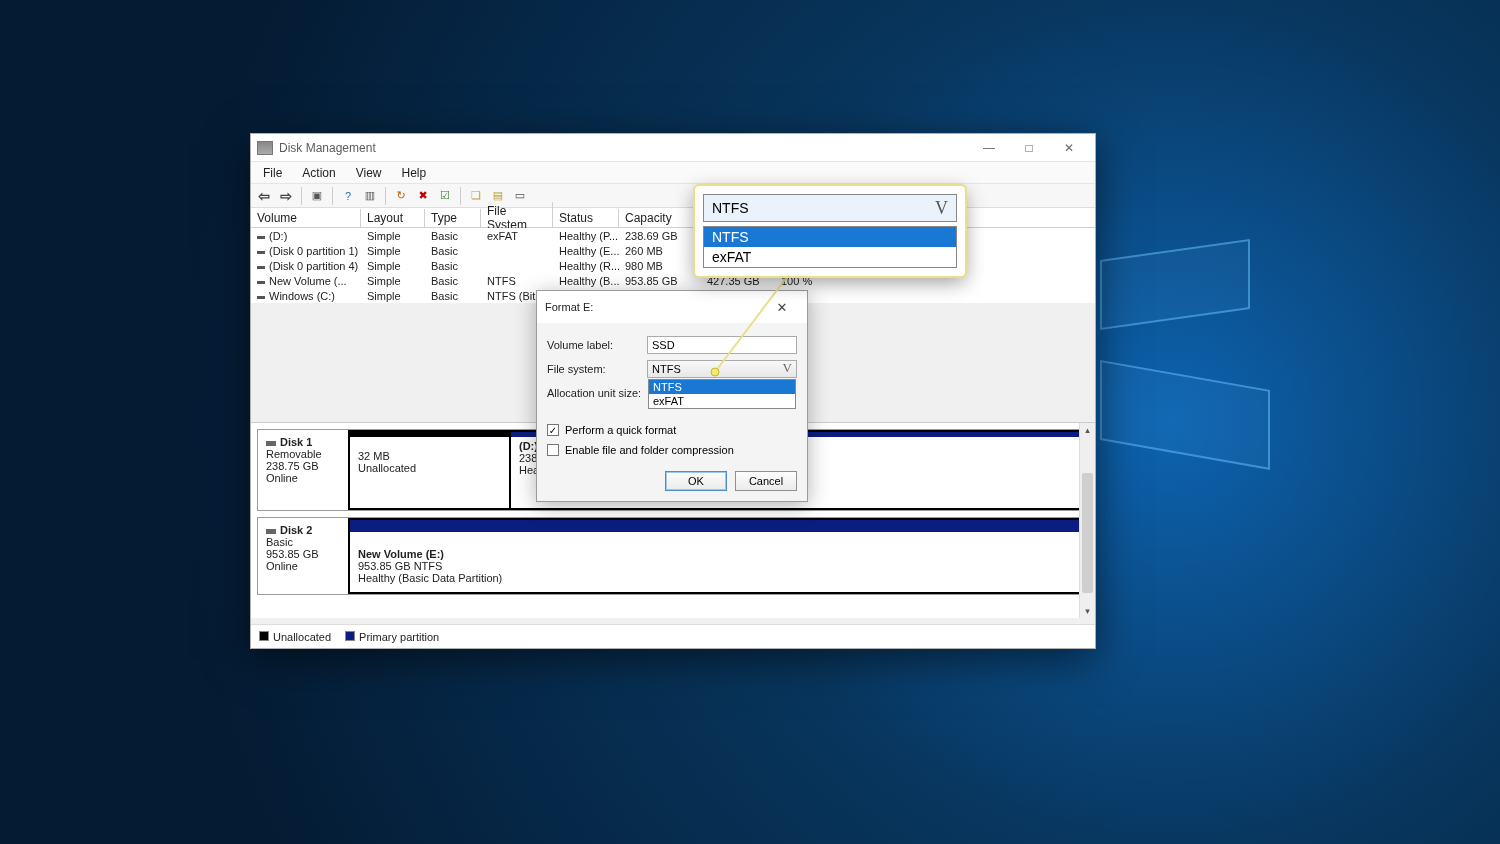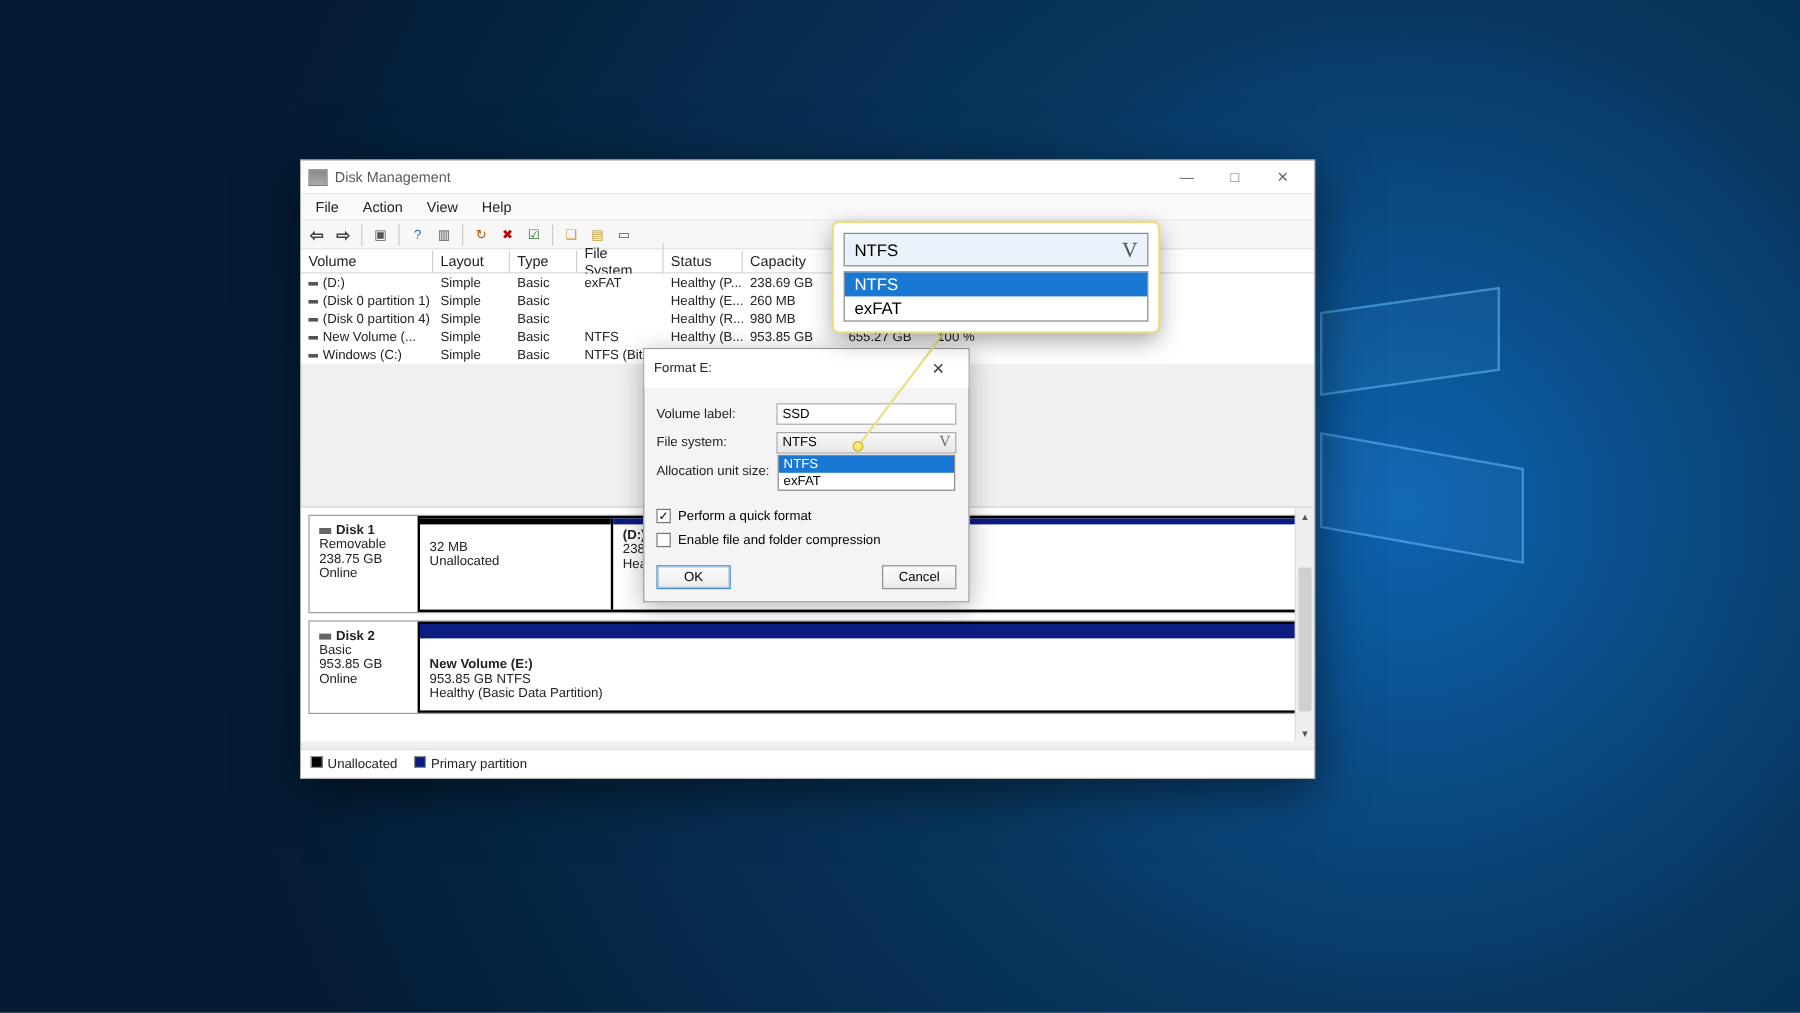--- a/index.html
+++ b/index.html
@@ -72,21 +72,21 @@
   #dlg .frow{display:flex; align-items:center; height:24px;}
   #dlg .flab{width:100px; color:#222;}
   #dlg .fin{flex:1; height:18px; border:1px solid #aaa; background:#fff; padding:0 4px; display:flex; align-items:center;}
   #dlg .fsel{flex:1; height:18px; border:1px solid #aaa; background:linear-gradient(#f8f8f8,#e8e8e8); display:flex; align-items:center; position:relative; padding:0 4px;}
   #dlg .fsel .chev{position:absolute; right:4px; top:-1px; font-size:13px; color:#6a6a6a; font-family:serif;}
   #dlg .drop{position:absolute; left:0; right:0; top:18px; border:1px solid #888; background:#fff; z-index:2;}
   #dlg .drop div{padding:1px 4px;}
   #dlg .drop .sel{background:#1978d4; color:#fff;}
   #dlg .chkrow{display:flex; align-items:center; height:18px; margin-top:2px;}
   #dlg .chk{width:12px; height:12px; border:1px solid #777; margin-right:6px; display:flex; align-items:center; justify-content:center; font-size:10px; background:#fff;}
-  #dlg .btns{display:flex; justify-content:space-between; gap:8px; padding:8px 10px 10px 10px;}
+  #dlg .btns{display:flex; justify-content:flex-end; gap:8px; padding:8px 10px 10px 10px;}
   #dlg .btn{width:62px; height:20px; border:1px solid #8f8f8f; background:linear-gradient(#fdfdfd,#ebebeb); display:flex; align-items:center; justify-content:center;}
   #dlg .btn.def{border:1px solid #4e8ecb; box-shadow:0 0 0 1px #9cc6ea inset;}
 
   
   #callout{position:absolute; left:695px; top:186px; width:270px; border:4px solid #fff; border-radius:4px; box-shadow:0 0 0 2px #e9df86, 0 6px 20px rgba(0,0,0,.4); z-index:20; background:#fff; }
   #callout .sel{height:28px; border:1px solid #888; background:#eaf3fb; display:flex; align-items:center; padding:0 8px; font-size:14px; margin:4px;}
   #callout .sel .chev{margin-left:auto; font-family:serif; font-size:18px; color:#555;}
   #callout .opts{margin:0 4px 4px 4px; border:1px solid #888;}
   #callout .opts div{padding:2px 8px; font-size:14px;}
   #callout .opts .hi{background:#1978d4; color:#fff;}
@@ -175,21 +175,21 @@
         <div class="col-free"></div>
         <div class="col-pct"></div>
       </div>
       <div class="lrow">
         <div class="col-vol"><span class="dicon"></span>New Volume (...</div>
         <div class="col-lay">Simple</div>
         <div class="col-typ">Basic</div>
         <div class="col-fs">NTFS</div>
         <div class="col-st">Healthy (B...</div>
         <div class="col-cap">953.85 GB</div>
-        <div class="col-free">655.27 GB</div>
+        <div class="col-free">427.35 GB</div>
         <div class="col-pct">100 %</div>
       </div>
       <div class="lrow">
         <div class="col-vol"><span class="dicon"></span>Windows (C:)</div>
         <div class="col-lay">Simple</div>
         <div class="col-typ">Basic</div>
         <div class="col-fs">NTFS (BitLo...</div>
         <div class="col-st">Healthy (B...</div>
         <div class="col-cap">475.71 GB</div>
         <div class="col-free">17.40 GB</div>

